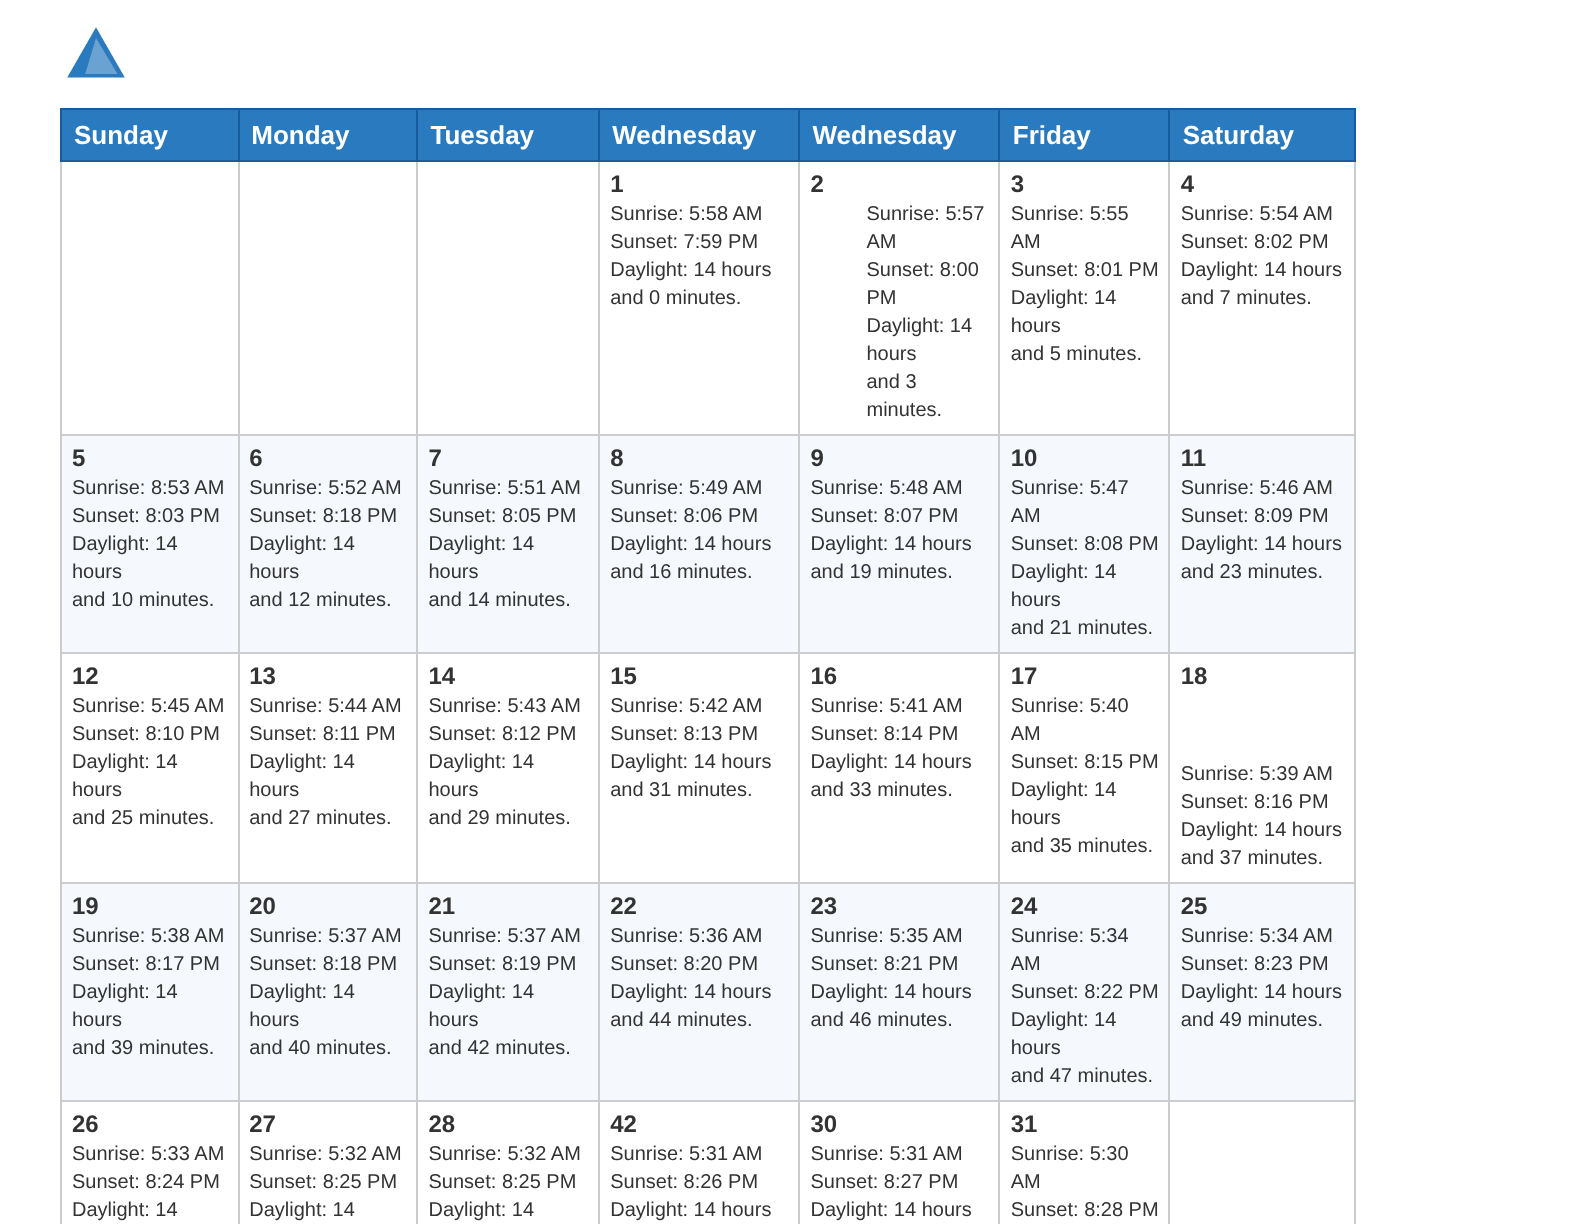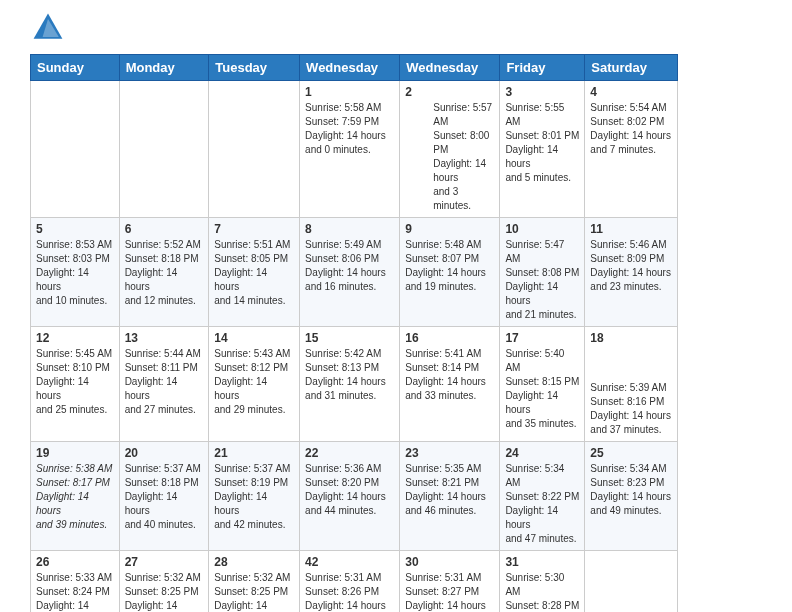--- a/index.html
+++ b/index.html
@@ -258,21 +258,21 @@
             <div class="day-number">18</div>
             <div class="day-info" style="white-space: pre-line; margin-top: 36px;">Sunrise: 5:39 AM
 Sunset: 8:16 PM
 Daylight: 14 hours
 and 37 minutes.</div>
           </td>
         </tr>
         <tr>
           <td>
             <div class="day-number">19</div>
-            <div class="day-info" style="white-space: pre-line; font-style: italic;">Sunrise: 5:38 AM
+            <div class="day-info" style="white-space: pre-line;">Sunrise: 5:38 AM
 Sunset: 8:17 PM
 Daylight: 14 hours
 and 39 minutes.</div>
           </td>
           <td>
             <div class="day-number">20</div>
             <div class="day-info" style="white-space: pre-line;">Sunrise: 5:37 AM
 Sunset: 8:18 PM
 Daylight: 14 hours
 and 40 minutes.</div>

